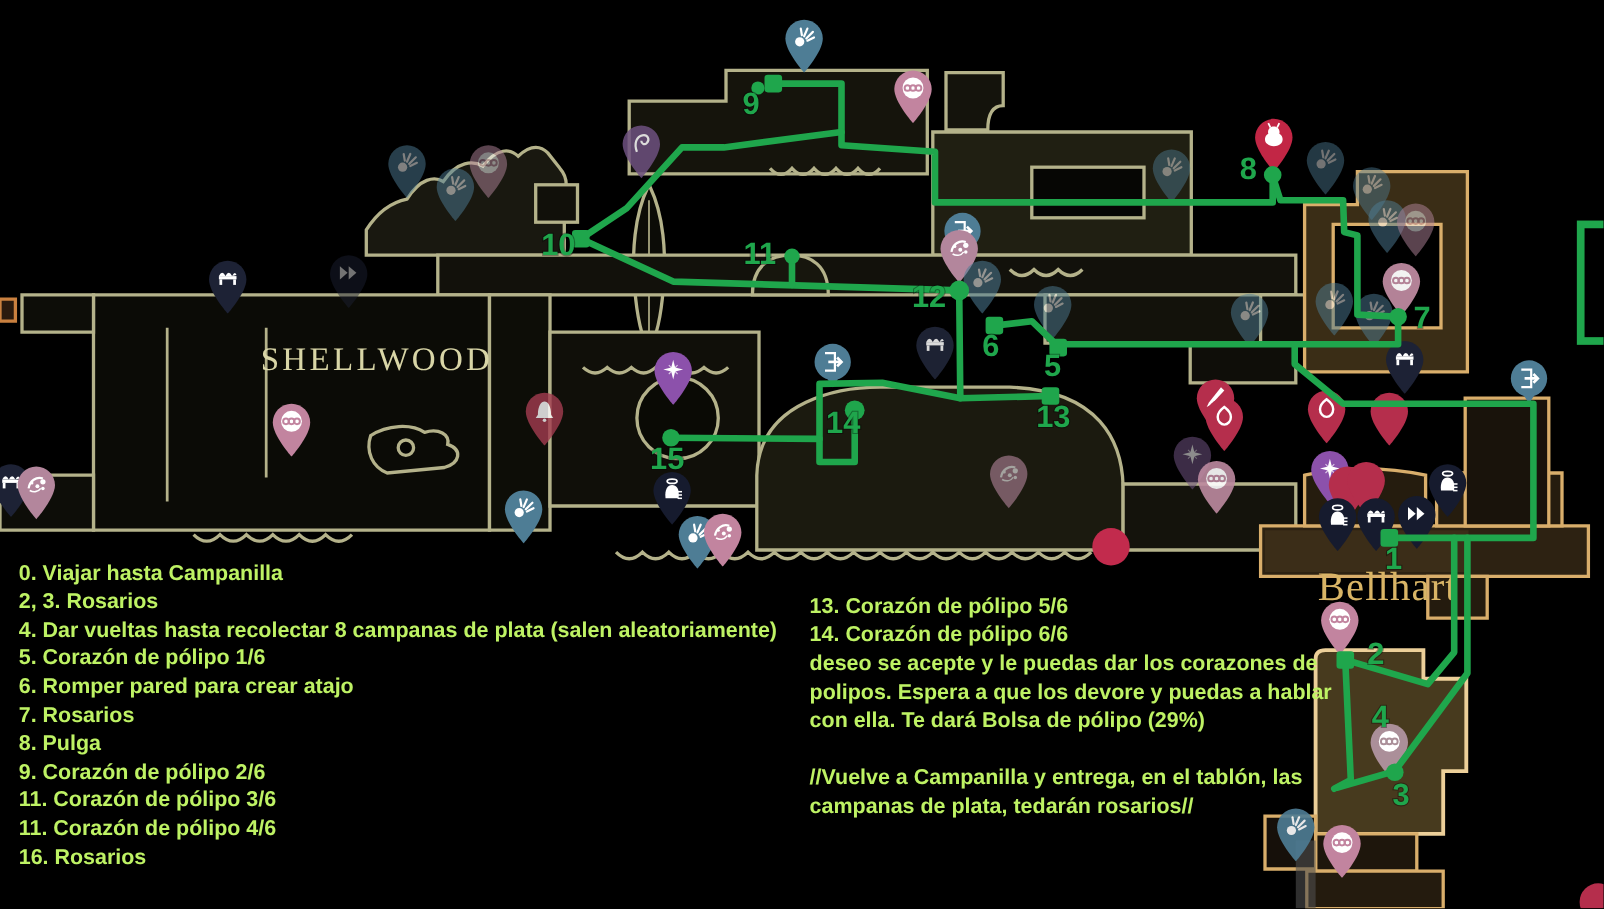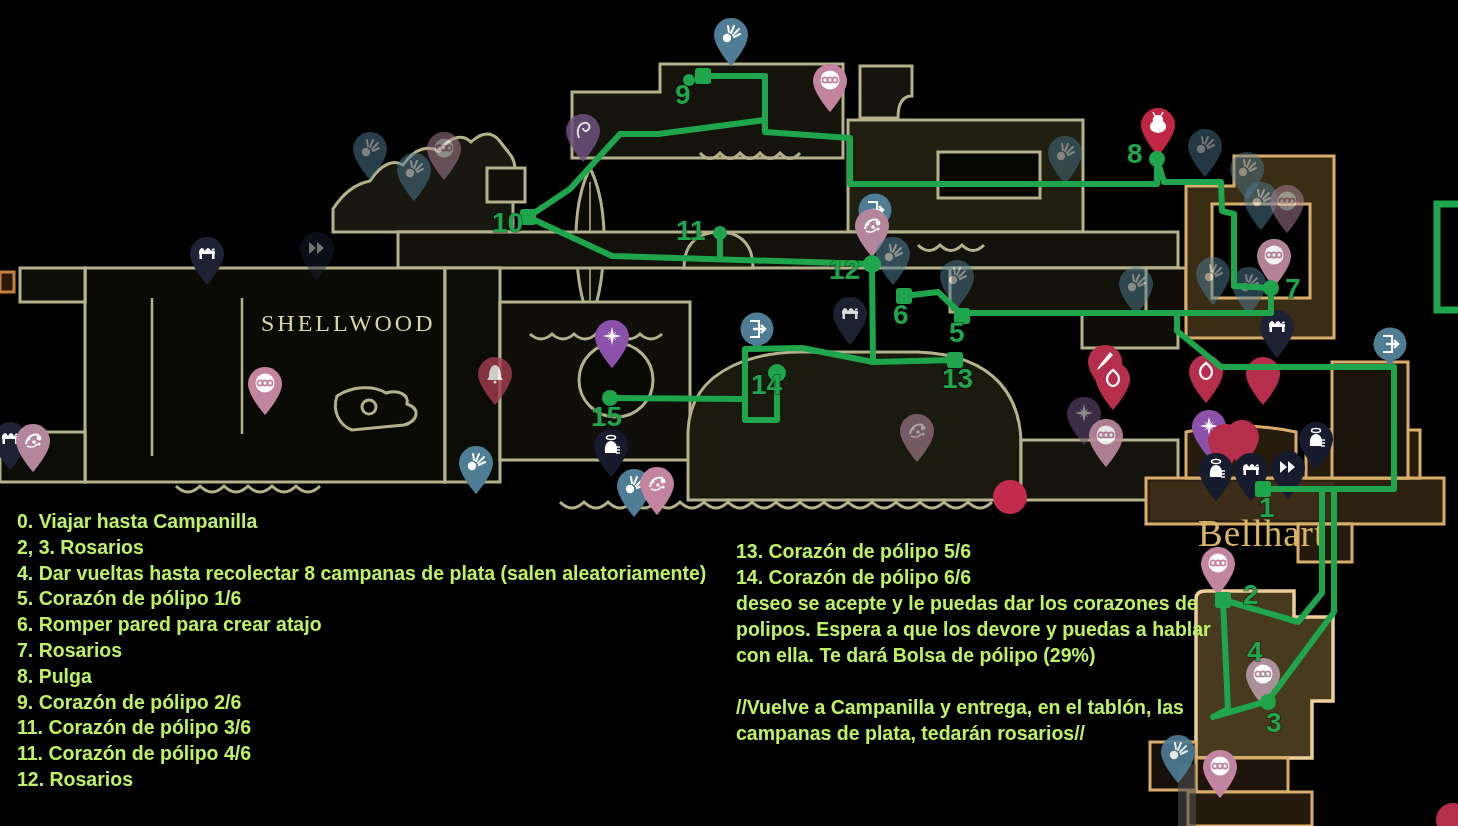--- a/index.html
+++ b/index.html
@@ -1,20 +1,20 @@
 <!DOCTYPE html>
 <html><head>
 <meta charset="utf-8">
 <style>
   html,body{margin:0;padding:0;background:#000;}
   #stage{position:relative;width:1458px;height:826px;background:#000;overflow:hidden;
          font-family:"Liberation Sans",sans-serif;}
   #rooms,#pins,#route{position:absolute;left:0;top:0;}
   .region-label{position:absolute;font-family:"Liberation Serif",serif;white-space:nowrap;}
-  #shellwood-label{left:237px;top:310px;font-size:24px;color:#d8d5a6;letter-spacing:3px;margin-left:24px;}
+  #shellwood-label{left:237px;top:310px;font-size:30px;color:#d8d5a6;letter-spacing:3px;}
   #bellhart-label{left:1198px;top:512px;font-size:37px;color:#d9b566;letter-spacing:1px;}
   .guide{position:absolute;color:#bef264;font-weight:bold;}
   #guide-left{left:17px;top:509px;font-size:19.5px;}
   #guide-left .line{height:25.8px;line-height:25.8px;white-space:nowrap;}
   #guide-right{left:736px;top:538px;font-size:19.5px;width:470px;}
   #guide-right .line{height:26px;line-height:26px;white-space:nowrap;}
 </style>
 </head>
 <body>
 
@@ -698,21 +698,21 @@
       <div class="line">0. Viajar hasta Campanilla</div>
       <div class="line">2, 3. Rosarios</div>
       <div class="line">4. Dar vueltas hasta recolectar 8 campanas de plata (salen aleatoriamente)</div>
       <div class="line">5. Corazón de pólipo 1/6</div>
       <div class="line">6. Romper pared para crear atajo</div>
       <div class="line">7. Rosarios</div>
       <div class="line">8. Pulga</div>
       <div class="line">9. Corazón de pólipo 2/6</div>
       <div class="line">11. Corazón de pólipo 3/6</div>
       <div class="line">11. Corazón de pólipo 4/6</div>
-      <div class="line">12. Rosarios</div>
+      <div class="line">16. Rosarios</div>
     </div>
   <div class="guide" id="guide-right">
       <div class="line">13. Corazón de pólipo 5/6</div>
       <div class="line">14. Corazón de pólipo 6/6</div>
       <div class="line">deseo se acepte y le puedas dar los corazones de</div>
       <div class="line">polipos. Espera a que los devore y puedas a hablar</div>
       <div class="line">con ella. Te dará Bolsa de pólipo (29%)</div>
       <div class="line"></div>
       <div class="line">//Vuelve a Campanilla y entrega, en el tablón, las</div>
       <div class="line">campanas de plata, tedarán rosarios//</div>

